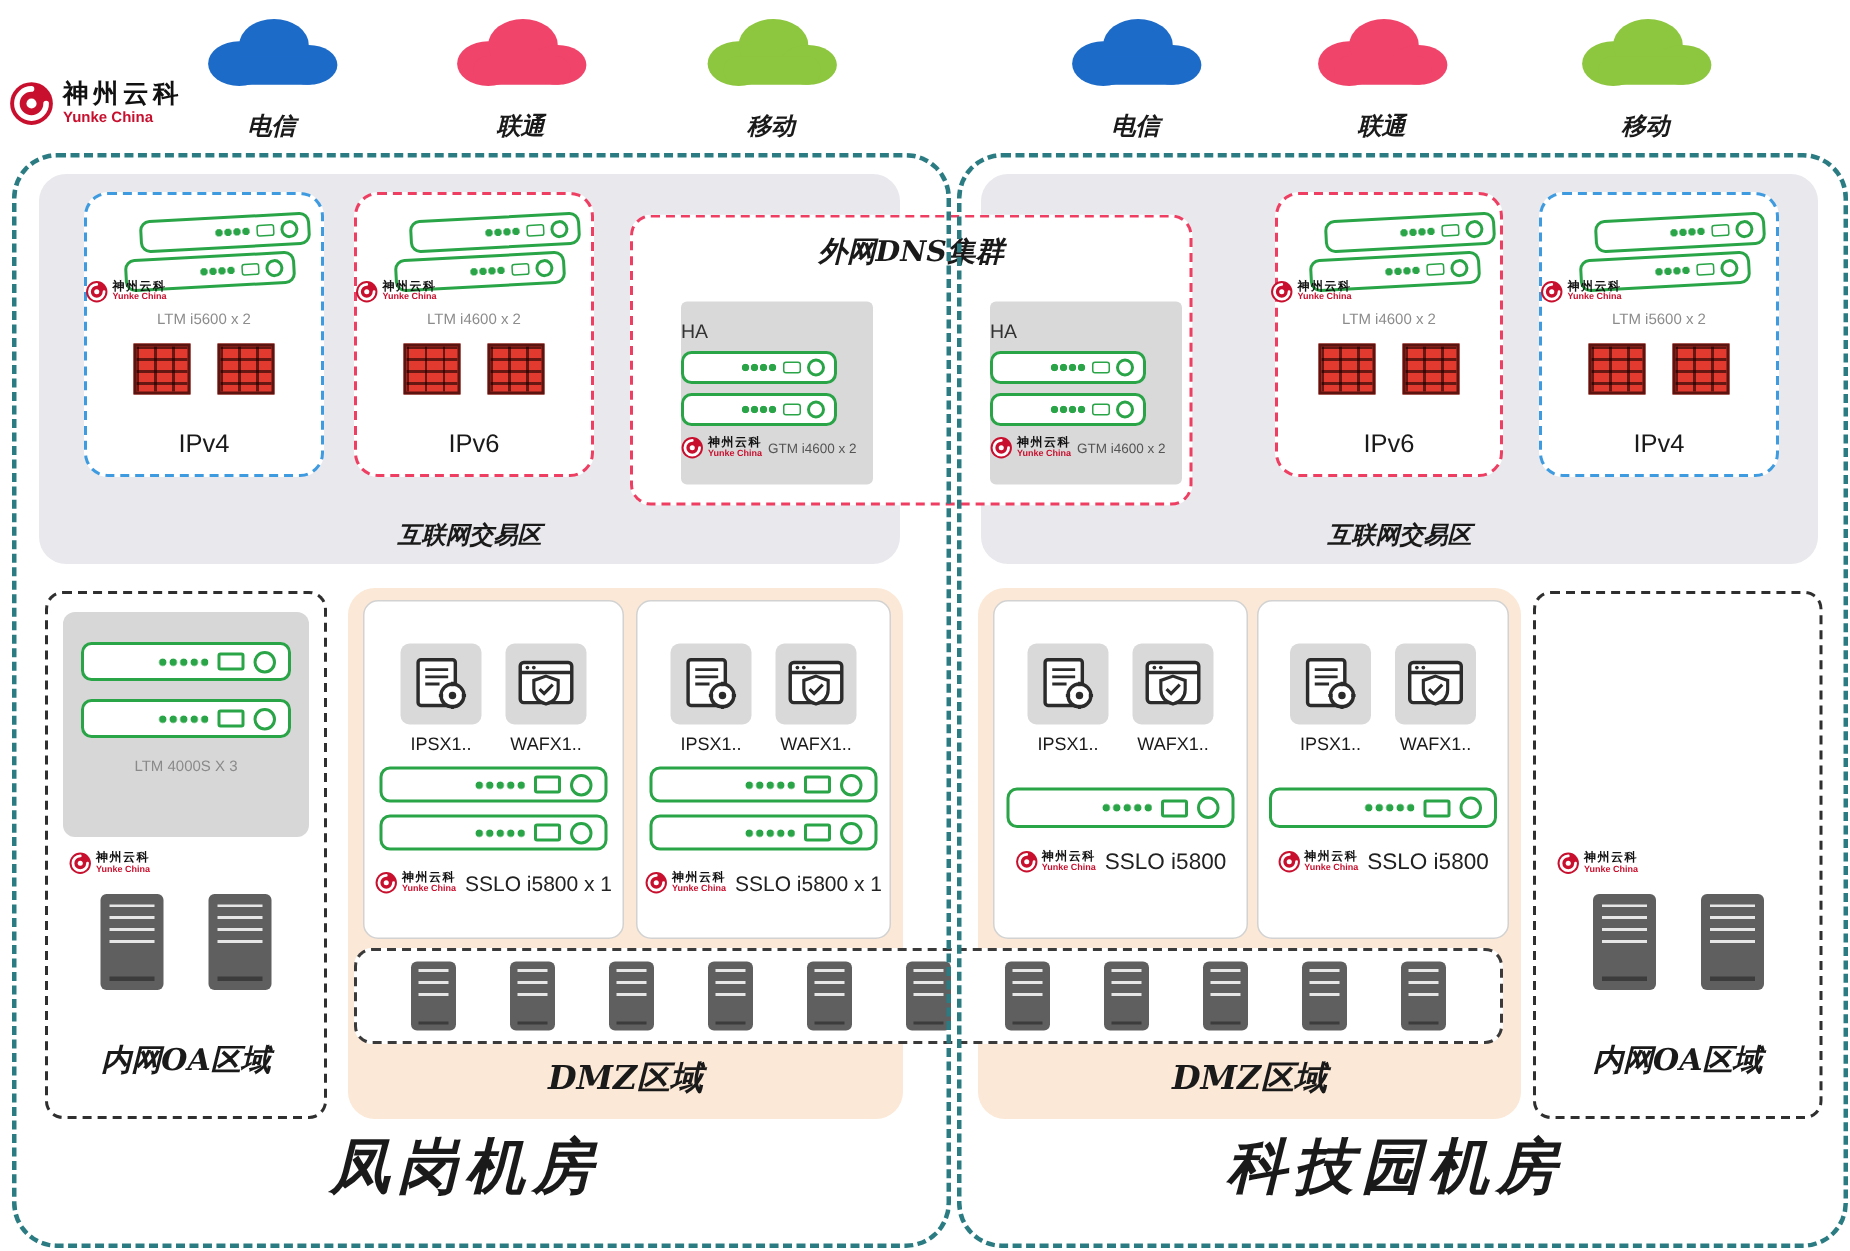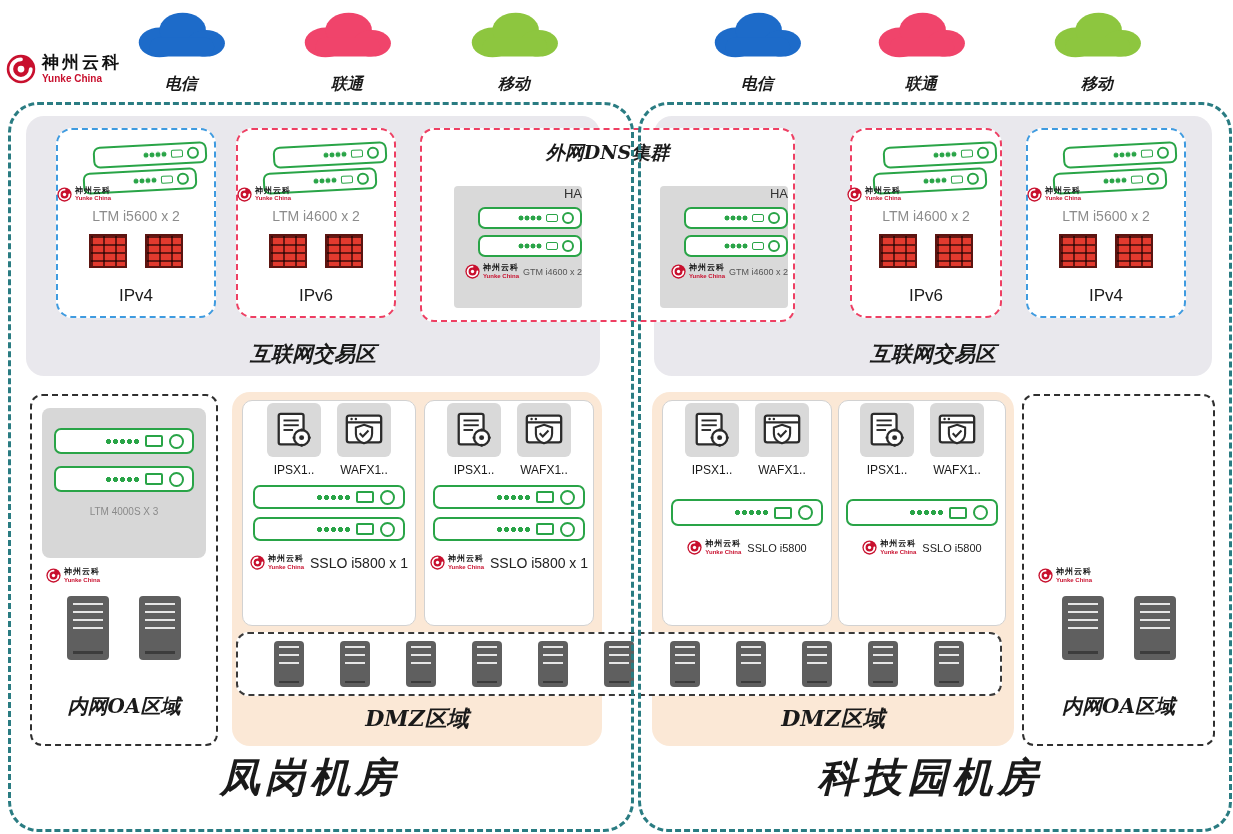--- a/index.html
+++ b/index.html
@@ -18,27 +18,27 @@
   .cloud{width:118px;text-align:center}
   .cloud svg{width:118px;height:58px;display:block}
   .carrier-label{margin-top:10px;font-size:16px}
 
   
   .room-border{border:3px dashed #2a7c82;border-radius:30px;z-index:5;pointer-events:none}
   .room-name{text-align:center;font-size:40px;letter-spacing:5px;z-index:6}
 
   
   .izone{background:#e9e8ed;border-radius:18px;z-index:1}
-  .izone-label{position:absolute;bottom:8px;left:0;right:0;text-align:center;font-size:21px}
+  .izone-label{position:absolute;bottom:8px;left:0;right:0;text-align:center;font-size:16px}
 
   .ipbox{background:#fff;border-radius:16px;display:flex;flex-direction:column;align-items:center;
          padding-top:10px;box-sizing:border-box;z-index:2}
   .ipbox.blue{border:2px dashed #3f9be0}
   .ipbox.red{border:2px dashed #ee3f63}
-  .dev-label{margin-top:8px;font-size:14px;color:#8c8c8c}
+  .dev-label{margin-top:8px;font-size:10px;color:#8c8c8c}
   .fw-row{display:flex;gap:18px;margin-top:10px}
   .ip-label{margin-top:auto;margin-bottom:10px;font-size:17px;color:#1a1a1a}
 
   
   .appliance{border:2px solid #29a447;border-radius:7px;background:#fff;display:flex;align-items:center;
              justify-content:flex-end;gap:6px;padding:0 8px;box-sizing:border-box}
   .appliance .dots{width:34px;height:7px;background:radial-gradient(circle,#29a447 2.3px,transparent 2.7px);
                    background-size:7px 7px;background-repeat:repeat-x}
   .appliance .bar{width:14px;height:8px;border:2px solid #29a447;border-radius:2px}
   .appliance .knob{width:11px;height:11px;border:2.5px solid #29a447;border-radius:50%}
@@ -63,21 +63,21 @@
   
   .firewall{width:38px;height:34px;background-color:#e23a2e;border:2px solid #5c1410;box-sizing:border-box;
     background-image:
       repeating-linear-gradient(to bottom, rgba(20,0,0,.6) 0 1.6px, transparent 1.6px 8px),
       repeating-linear-gradient(to right, rgba(20,0,0,.6) 0 1.6px, transparent 1.6px 12px)}
 
   
   .dnsbox{background:#fff;border:2px dashed #ee3f63;border-radius:14px;z-index:3;box-sizing:border-box}
   .dns-title{text-align:center;margin-top:10px;font-size:19px}
   .ha-node{width:128px;height:122px;background:#d9d9d9;border-radius:4px;display:flex;flex-direction:column;
-           align-items:flex-end;gap:6px;padding-top:0;box-sizing:border-box}
+           align-items:flex-start;gap:6px;padding-top:12px;box-sizing:border-box}
   .ha-label{font-size:13px;color:#333}
   .a-ha{width:104px;height:22px}
   .ha-bottom{display:flex;align-items:center;gap:4px;margin-top:1px}
   .gtm-label{font-size:9px;color:#555}
 
   
   .oabox{background:#fff;border:2px dashed #2f2f2f;border-radius:12px;z-index:2;box-sizing:border-box}
   .oa-gray{position:absolute;left:10px;top:12px;right:10px;height:150px;background:#d7d7d7;border-radius:8px;
            display:flex;flex-direction:column;align-items:center;gap:12px;padding-top:20px;box-sizing:border-box}
   .a-oa{width:140px;height:26px}
@@ -92,31 +92,31 @@
       background:repeating-linear-gradient(to bottom,#e6e6e6 0 2px,transparent 2px 8px)}
   .server::after{content:"";position:absolute;left:6px;right:6px;bottom:6px;height:3px;background:#3c3c3c}
   .server.big{width:42px;height:64px}
   .server.sm{width:30px;height:46px}
   .server.sm::before{left:5px;right:5px;top:5px}
   .server.sm::after{left:5px;right:5px;bottom:4px;height:2px}
 
   
   .dmzbox{background:#fbe8d6;border-radius:18px;z-index:1}
   .sslo{position:absolute;background:#fff;border:1px solid #d2d2d2;border-radius:10px;display:flex;
-        flex-direction:column;align-items:center;padding-top:2px;box-sizing:border-box;gap:6px}
+        flex-direction:column;align-items:center;padding-top:28px;box-sizing:border-box;gap:6px}
   .tile-row{display:flex;gap:16px}
   .tile{width:54px;height:54px;background:#d9d9d9;border-radius:6px;display:flex;align-items:center;justify-content:center}
   .tico{width:42px;height:42px}
   .tlabel-row{display:flex;gap:10px;font-size:12px;color:#1a1a1a}
   .tlabel-row span{width:60px;text-align:center}
   .a-sslo{width:152px;height:24px;margin-top:2px}
   .a-sslo2{width:152px;height:27px;margin-top:16px}
   .sslo-bottom{display:flex;align-items:center;gap:6px;margin-top:8px}
   .sslo-label{font-size:14px;color:#222}
-  .sslo-label.big{font-size:11px}
+  .sslo-label.big{font-size:15px}
   .dmz-label{position:absolute;left:0;right:0;bottom:12px;text-align:center;font-size:22px}
 
   .server-strip{background:#fff;border:2px dashed #3a3a3a;border-radius:12px;display:flex;align-items:center;
                 justify-content:space-evenly;z-index:3;box-sizing:border-box}
 </style>
 </head>
 <body>
 
 <svg width="0" height="0" style="position:absolute" aria-hidden="true">
   <defs>
@@ -322,21 +322,21 @@
       <div class="dev-label">LTM i5600 x 2</div>
       <div class="fw-row">
         <div class="firewall"></div>
         <div class="firewall"></div>
       </div>
       <div class="ip-label">IPv4</div>
     </div>
     <div class="izone-label calli">互联网交易区</div>
   </div>
 
-  <div class="dnsbox abs" style="left:420px;top:128px;width:375px;height:194px">
+  <div class="dnsbox abs" style="left:420px;top:143px;width:375px;height:194px">
     <div class="dns-title calli">外网DNS集群</div>
     <div class="ha-node abs" style="left:32px;top:56px">
       <div class="ha-label">HA</div>
       <div class="appliance sm-inn a-ha">
           <span class="dots"></span>
           <span class="bar"></span>
           <span class="knob"></span>
         </div>
       <div class="appliance sm-inn a-ha">
           <span class="dots"></span>

